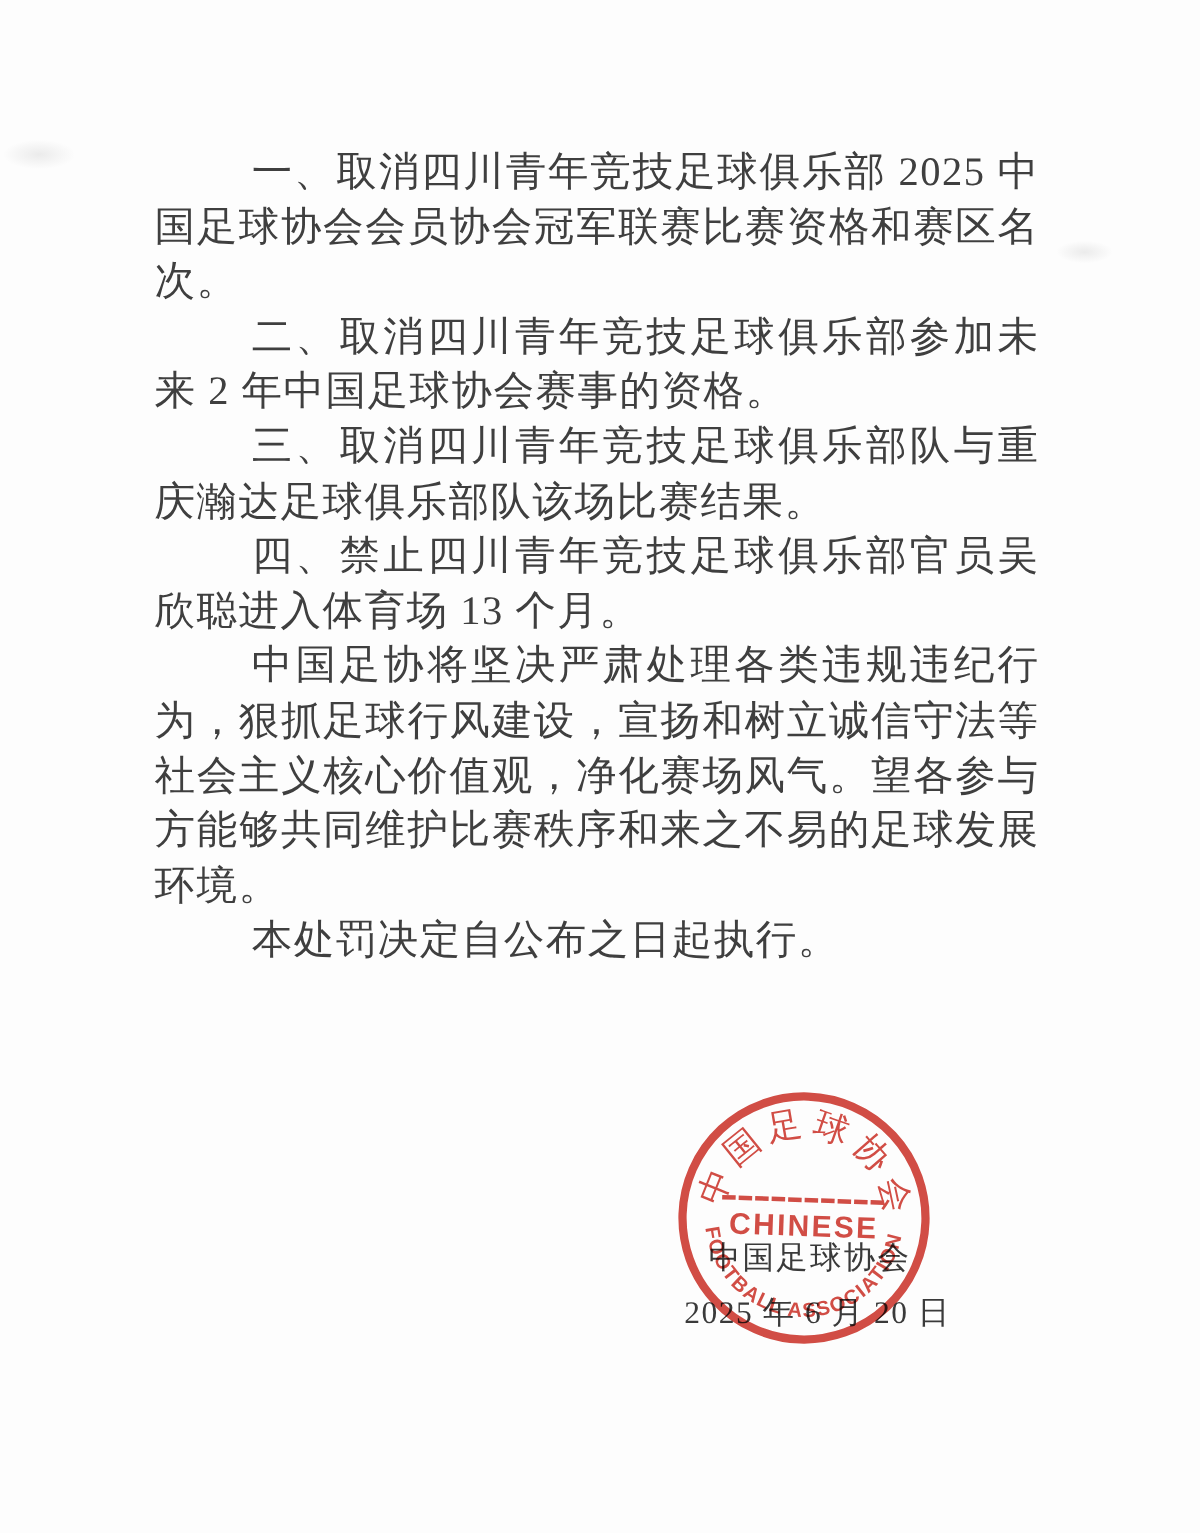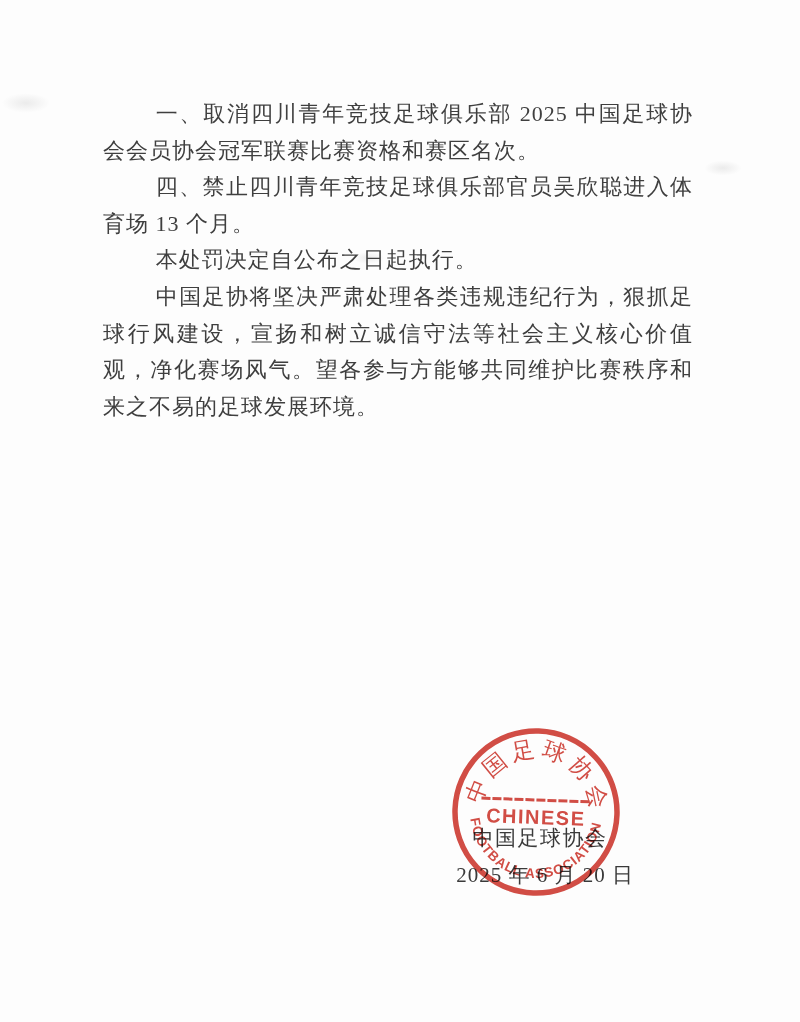--- a/index.html
+++ b/index.html
@@ -10,21 +10,21 @@
     background: #fdfdfd;
     overflow: hidden;
     font-family: "Liberation Serif", "DejaVu Serif", serif;
   }
   .doc-body {
     position: absolute;
     left: 103px;
     top: 96px;
     width: 590px;
     color: #3f3f3f;
-    font-size: 22px;
+    font-size: 27px;
     line-height: 36.6px;
     letter-spacing: 1px;
     text-align: justify;
   }
   .doc-body p {
     margin: 0;
     text-indent: 2.4em;
   }
   .signature {
     position: absolute;
@@ -70,23 +70,25 @@
 <body>
 
 <div class="page">
 
   <div class="smudge s1"></div>
   <div class="smudge s2"></div>
   <div class="smudge s3"></div>
 
   <div class="doc-body">
     <p>一、取消四川青年竞技足球俱乐部 2025 中国足球协会会员协会冠军联赛比赛资格和赛区名次。</p>
+    <p>二、取消四川青年竞技足球俱乐部参加未来 2 年中国足球协会赛事的资格。</p>
+    <p>三、取消四川青年竞技足球俱乐部队与重庆瀚达足球俱乐部队该场比赛结果。</p>
     <p>四、禁止四川青年竞技足球俱乐部官员吴欣聪进入体育场 13 个月。</p>
+    <p>中国足协将坚决严肃处理各类违规违纪行为，狠抓足球行风建设，宣扬和树立诚信守法等社会主义核心价值观，净化赛场风气。望各参与方能够共同维护比赛秩序和来之不易的足球发展环境。</p>
     <p>本处罚决定自公布之日起执行。</p>
-    <p>中国足协将坚决严肃处理各类违规违纪行为，狠抓足球行风建设，宣扬和树立诚信守法等社会主义核心价值观，净化赛场风气。望各参与方能够共同维护比赛秩序和来之不易的足球发展环境。</p>
   </div>
 
   <div class="signature">中国足球协会</div>
   <div class="dateline">2025 年 6 月 20 日</div>
 
   <svg class="seal" viewBox="0 0 176 176" aria-hidden="true">
     <defs>
       <path id="sealTopArc" d="M 33,88 A 55,55 0 0 1 143,88"></path>
       <path id="sealBottomArc" d="M 22,88 A 66,66 0 0 0 154,88"></path>
     </defs>

